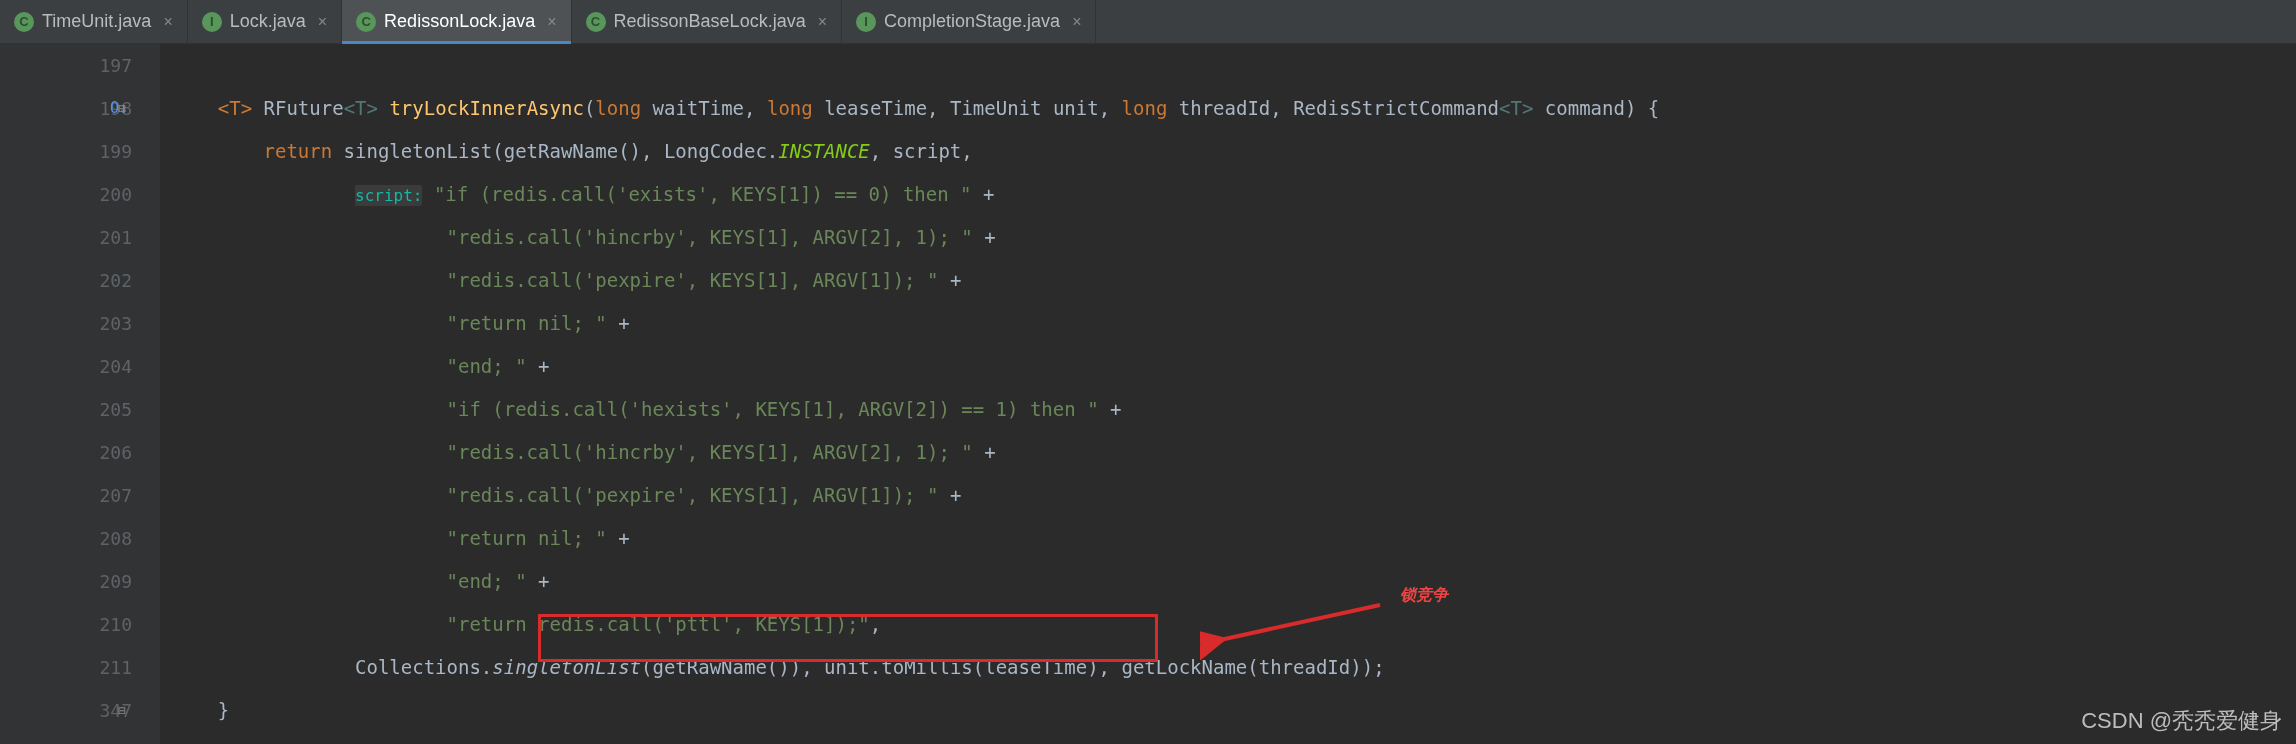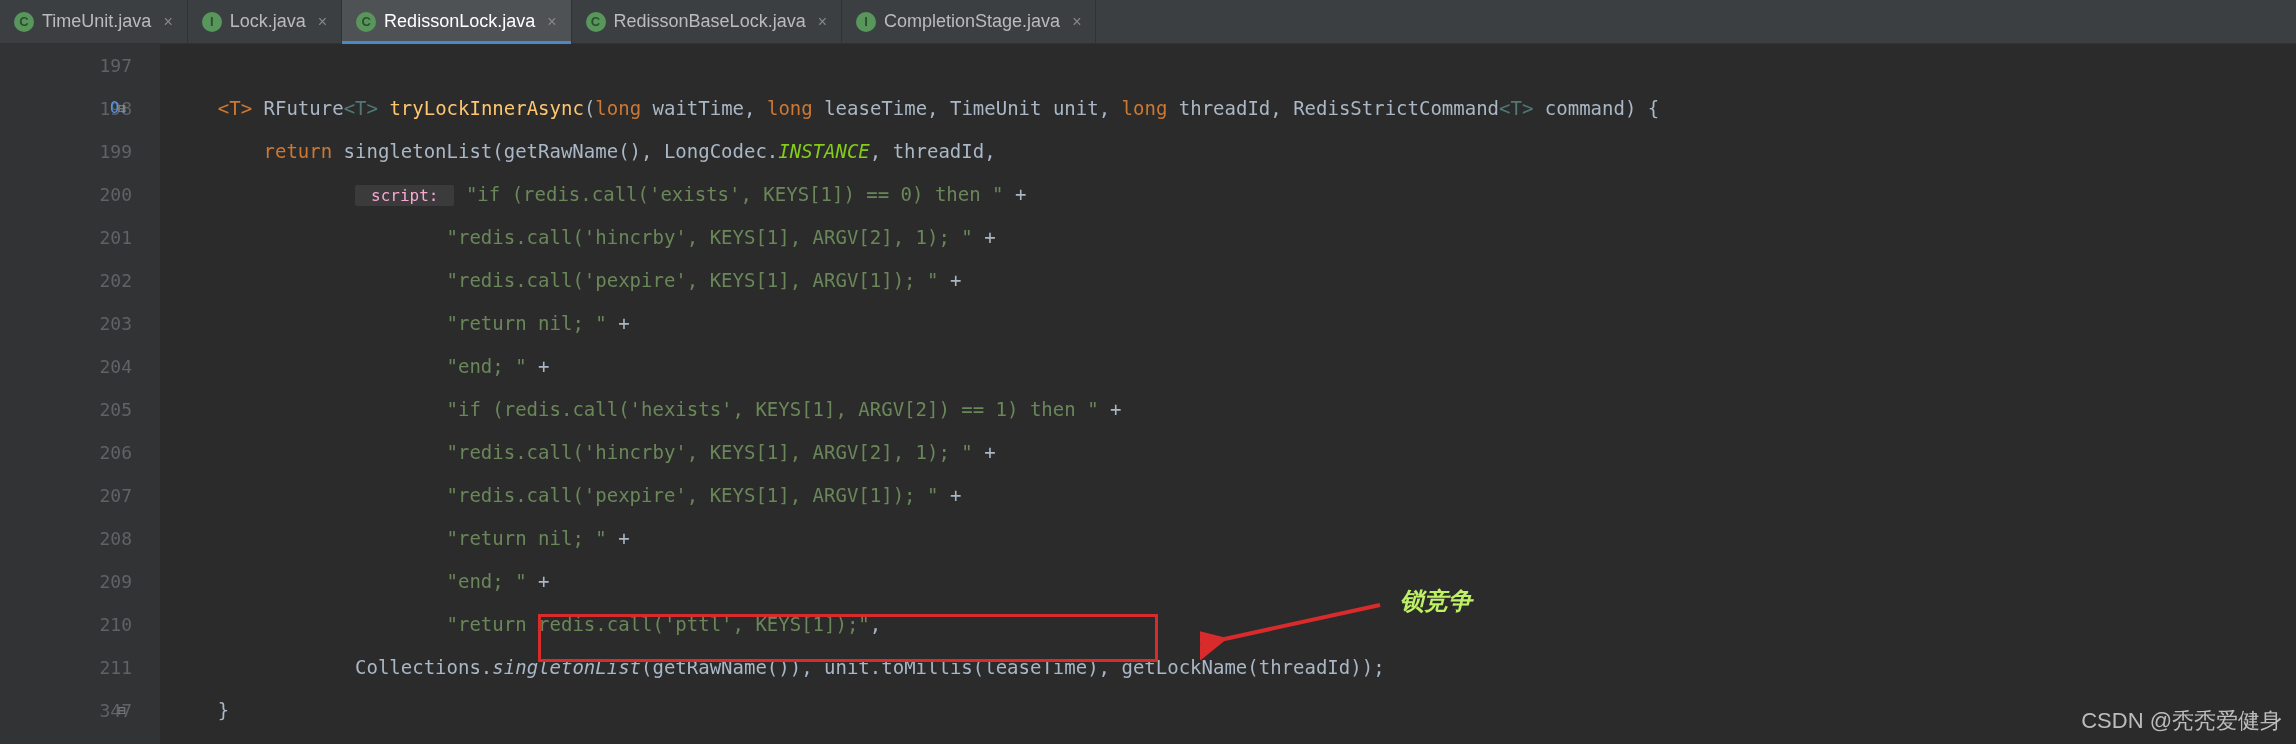--- a/index.html
+++ b/index.html
@@ -98,42 +98,42 @@
       line-height: 43px;
       white-space: pre;
     }
     .kw { color: #cc7832; }
     .method { color: #ffc66d; }
     .string { color: #6a8759; }
     .static-field { color: #84cc16; font-style: italic; }
     .static-method { font-style: italic; }
     .type-param { color: #507874; }
     .param-hint { 
-      color: #f9a8d4; 
+      color: #14b8a6; 
       font-size: 16px;
       background: #3b3b3b;
-      padding: 1px 16px;
+      padding: 1px 0;
       border-radius: 2px;
       font-style: normal;
     }
     .highlight-box {
       position: absolute;
       border: 3px solid #d92b2b;
       pointer-events: none;
     }
     .arrow-svg {
       position: absolute;
       pointer-events: none;
     }
     .annotation {
       position: absolute;
-      color: #bef264;
+      color: #ef4444;
       font-style: italic;
       font-weight: bold;
-      font-size: 24px;
+      font-size: 16px;
       font-family: 'SimSun', serif;
     }
     .watermark {
       position: absolute;
       bottom: 8px;
       right: 14px;
       color: #cccccc;
       font-size: 22px;
       font-family: -apple-system, sans-serif;
       opacity: 0.9;
@@ -189,21 +189,21 @@
     <div class="gutter-line"><span>207</span></div>
     <div class="gutter-line"><span>208</span></div>
     <div class="gutter-line"><span>209</span></div>
     <div class="gutter-line"><span>210</span></div>
     <div class="gutter-line"><span>211</span></div>
     <div class="gutter-line"><span>347</span><span class="fold-icon">⊟</span></div>
   </div>
   <div class="code">
     <div class="code-line"></div>
     <div class="code-line">    <span class="kw">&lt;T&gt;</span> <span>RFuture</span><span class="type-param">&lt;T&gt;</span> <span class="method">tryLockInnerAsync</span>(<span class="kw">long</span><span> waitTime, </span><span class="kw">long</span><span> leaseTime, TimeUnit unit, </span><span class="kw">long</span><span> threadId, RedisStrictCommand</span><span class="type-param">&lt;T&gt;</span><span> command) {</span></div>
-    <div class="code-line">        <span class="kw">return</span><span> singletonList(getRawName(), LongCodec.</span><span class="static-field">INSTANCE</span><span>, threadId,</span></div>
+    <div class="code-line">        <span class="kw">return</span><span> singletonList(getRawName(), LongCodec.</span><span class="static-field">INSTANCE</span><span>, script,</span></div>
     <div class="code-line">                <span class="param-hint">script:</span> <span class="string">"if (redis.call('exists', KEYS[1]) == 0) then "</span><span> +</span></div>
     <div class="code-line">                        <span class="string">"redis.call('hincrby', KEYS[1], ARGV[2], 1); "</span><span> +</span></div>
     <div class="code-line">                        <span class="string">"redis.call('pexpire', KEYS[1], ARGV[1]); "</span><span> +</span></div>
     <div class="code-line">                        <span class="string">"return nil; "</span><span> +</span></div>
     <div class="code-line">                        <span class="string">"end; "</span><span> +</span></div>
     <div class="code-line">                        <span class="string">"if (redis.call('hexists', KEYS[1], ARGV[2]) == 1) then "</span><span> +</span></div>
     <div class="code-line">                        <span class="string">"redis.call('hincrby', KEYS[1], ARGV[2], 1); "</span><span> +</span></div>
     <div class="code-line">                        <span class="string">"redis.call('pexpire', KEYS[1], ARGV[1]); "</span><span> +</span></div>
     <div class="code-line">                        <span class="string">"return nil; "</span><span> +</span></div>
     <div class="code-line">                        <span class="string">"end; "</span><span> +</span></div>

